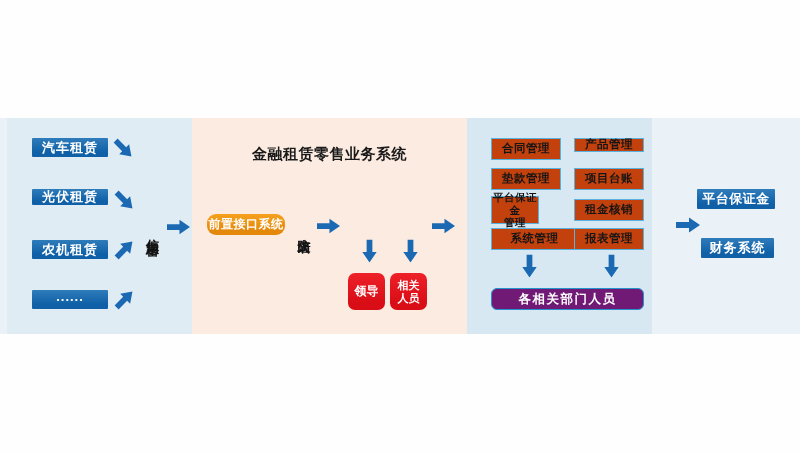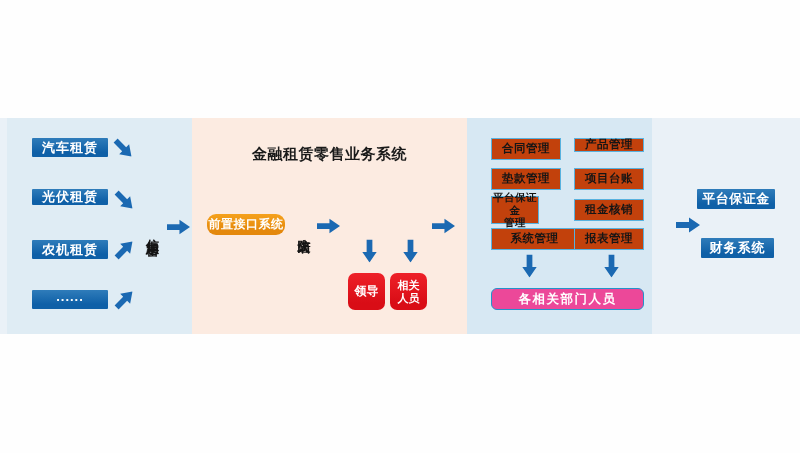--- a/index.html
+++ b/index.html
@@ -30,21 +30,21 @@
   .red-box{
     background:linear-gradient(180deg,#ee2129 0%,#d90d16 80%);
     color:#fff;font-weight:bold;border-radius:7px;
   }
   .module{
     background:#c2410c;border:1.5px solid #58b2df;border-radius:0;
     color:#151515;font-weight:bold;font-size:11.5px;letter-spacing:0.5px;
     white-space:pre-line;line-height:1.2;
   }
   .staff-bar{
-    background:#ec4899;border:1px solid #2492cb;border-radius:6px;
+    background:#701a75;border:1px solid #2492cb;border-radius:6px;
     color:#fff;font-weight:bold;font-size:12.5px;letter-spacing:1.5px;
   }
   .vert{
     writing-mode:vertical-rl;text-orientation:upright;
     color:#141414;font-weight:bold;font-size:13px;letter-spacing:1px;
   }
   .mid-title{
     position:absolute;left:192px;top:145px;width:275px;text-align:center;
     color:#1a1a1a;font-weight:bold;font-size:15px;letter-spacing:0.5px;
   }

